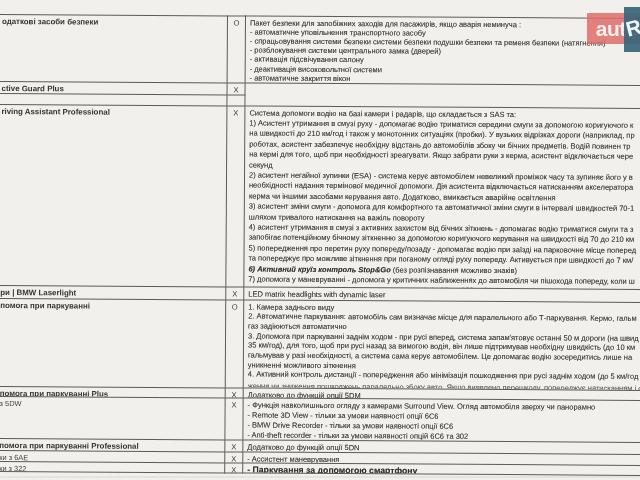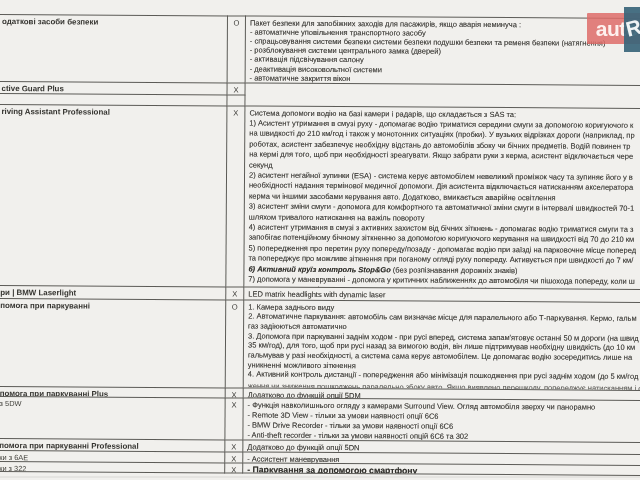--- a/index.html
+++ b/index.html
@@ -113,21 +113,21 @@
       <div class="line">секунд</div>
       <div class="line">2) асистент негайної зупинки (ESA) - система керує автомобілем невеликий проміжок часу та зупиняє його у в</div>
       <div class="line">необхідності надання термінової медичної допомоги. Дія асистента відключається натисканням акселератора</div>
       <div class="line">керма чи іншими засобами керування авто. Додатково, вмикається аварійне освітлення</div>
       <div class="line">3) асистент зміни смуги - допомога для комфортного та автоматичної зміни смуги в інтервалі швидкостей 70-1</div>
       <div class="line">шляхом тривалого натискання на важіль повороту</div>
       <div class="line">4) асистент утримання в смузі з активних захистом від бічних зіткнень - допомагає водію триматися смуги та з</div>
       <div class="line">запобігає потенційному бічному зіткненню за допомогою коригуючого керування на швидкості від 70 до 210 км</div>
       <div class="line">5) попередження про перетин руху попереду/позаду - допомагає водію при заїзді на парковочне місце поперед</div>
       <div class="line">та попереджує про можливе зіткнення при поганому огляді руху попереду. Активується при швидкості до 7 км/</div>
-      <div class="line"><span class="b">6) Активний круїз контроль Stop&amp;Go</span><span> (без розпізнавання дорожніх знаків)</span></div>
+      <div class="line"><span class="b">6) Активний круїз контроль Stop&amp;Go</span><span> (без розпізнавання можливо знаків)</span></div>
       <div class="line">7) допомога у маневруванні - допомога у критичних наближеннях до автомобіля чи пішохода попереду, коли ш</div>
       <div class="line">можливо уникнути зіткнення. Працює на швидкості від 30 до 160 км/год</div>
     </div>
   </div>
 
   <div class="row h5">
     <div class="cf">ри | BMW Laserlight</div>
     <div class="cm">X</div>
     <div class="cd">
       <div class="line">LED matrix headlights with dynamic laser</div>

